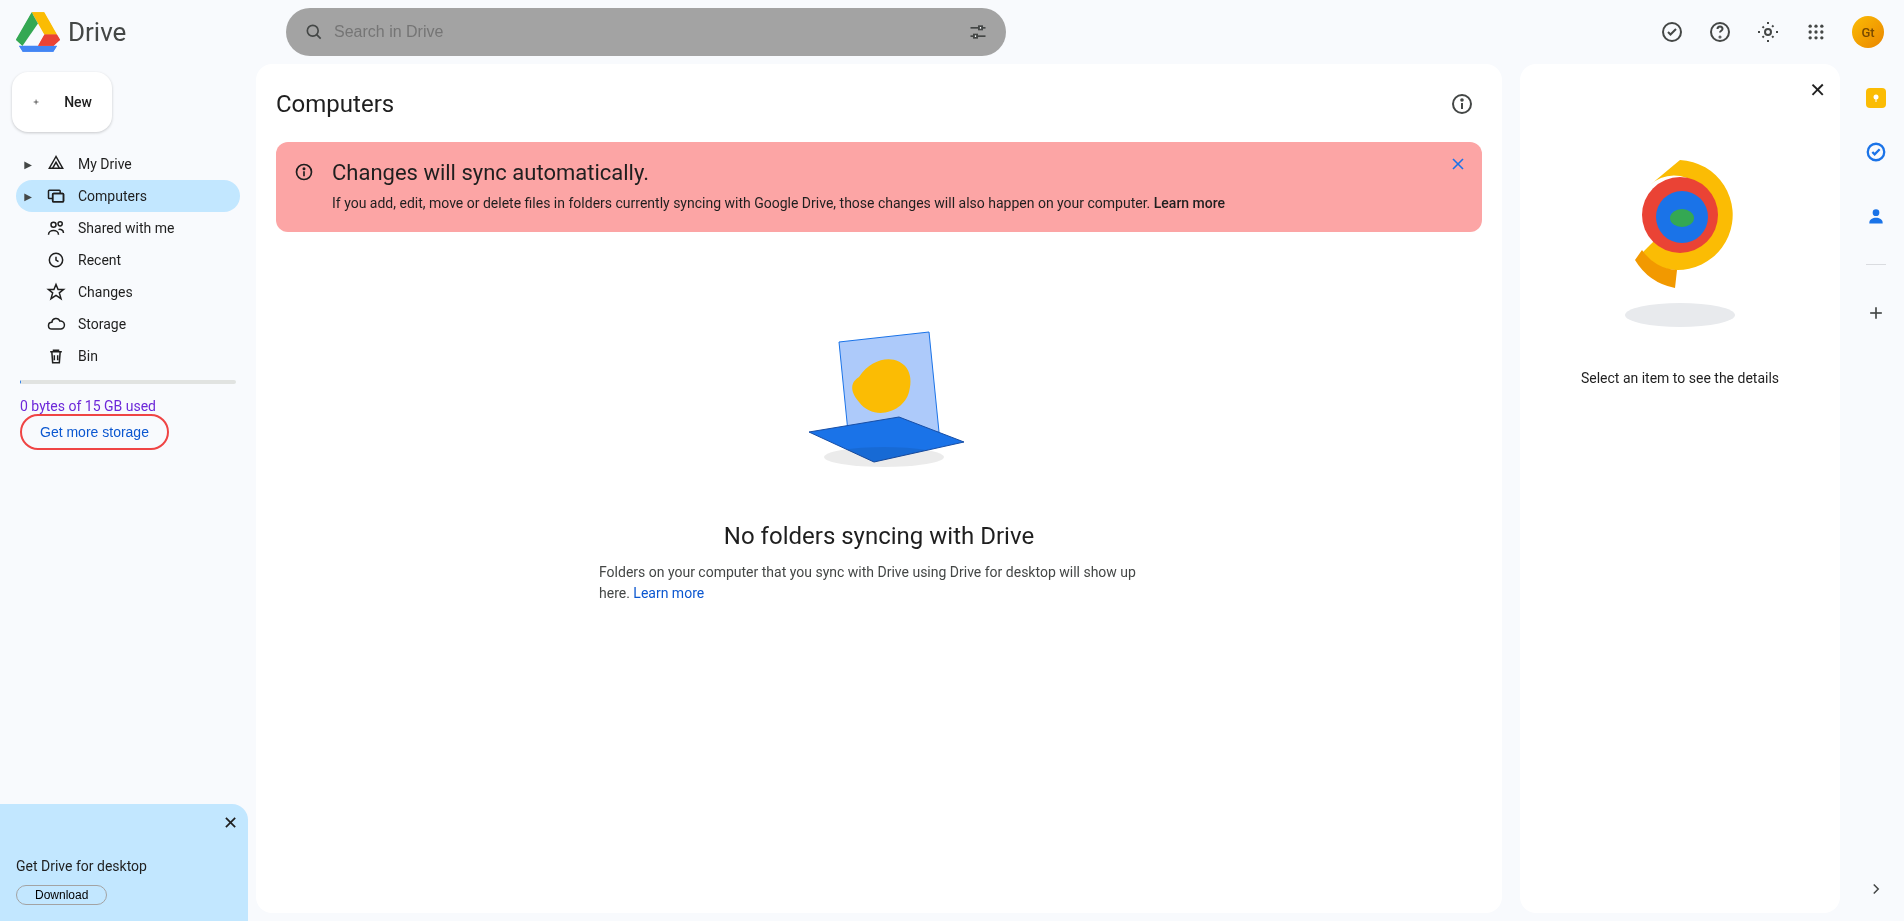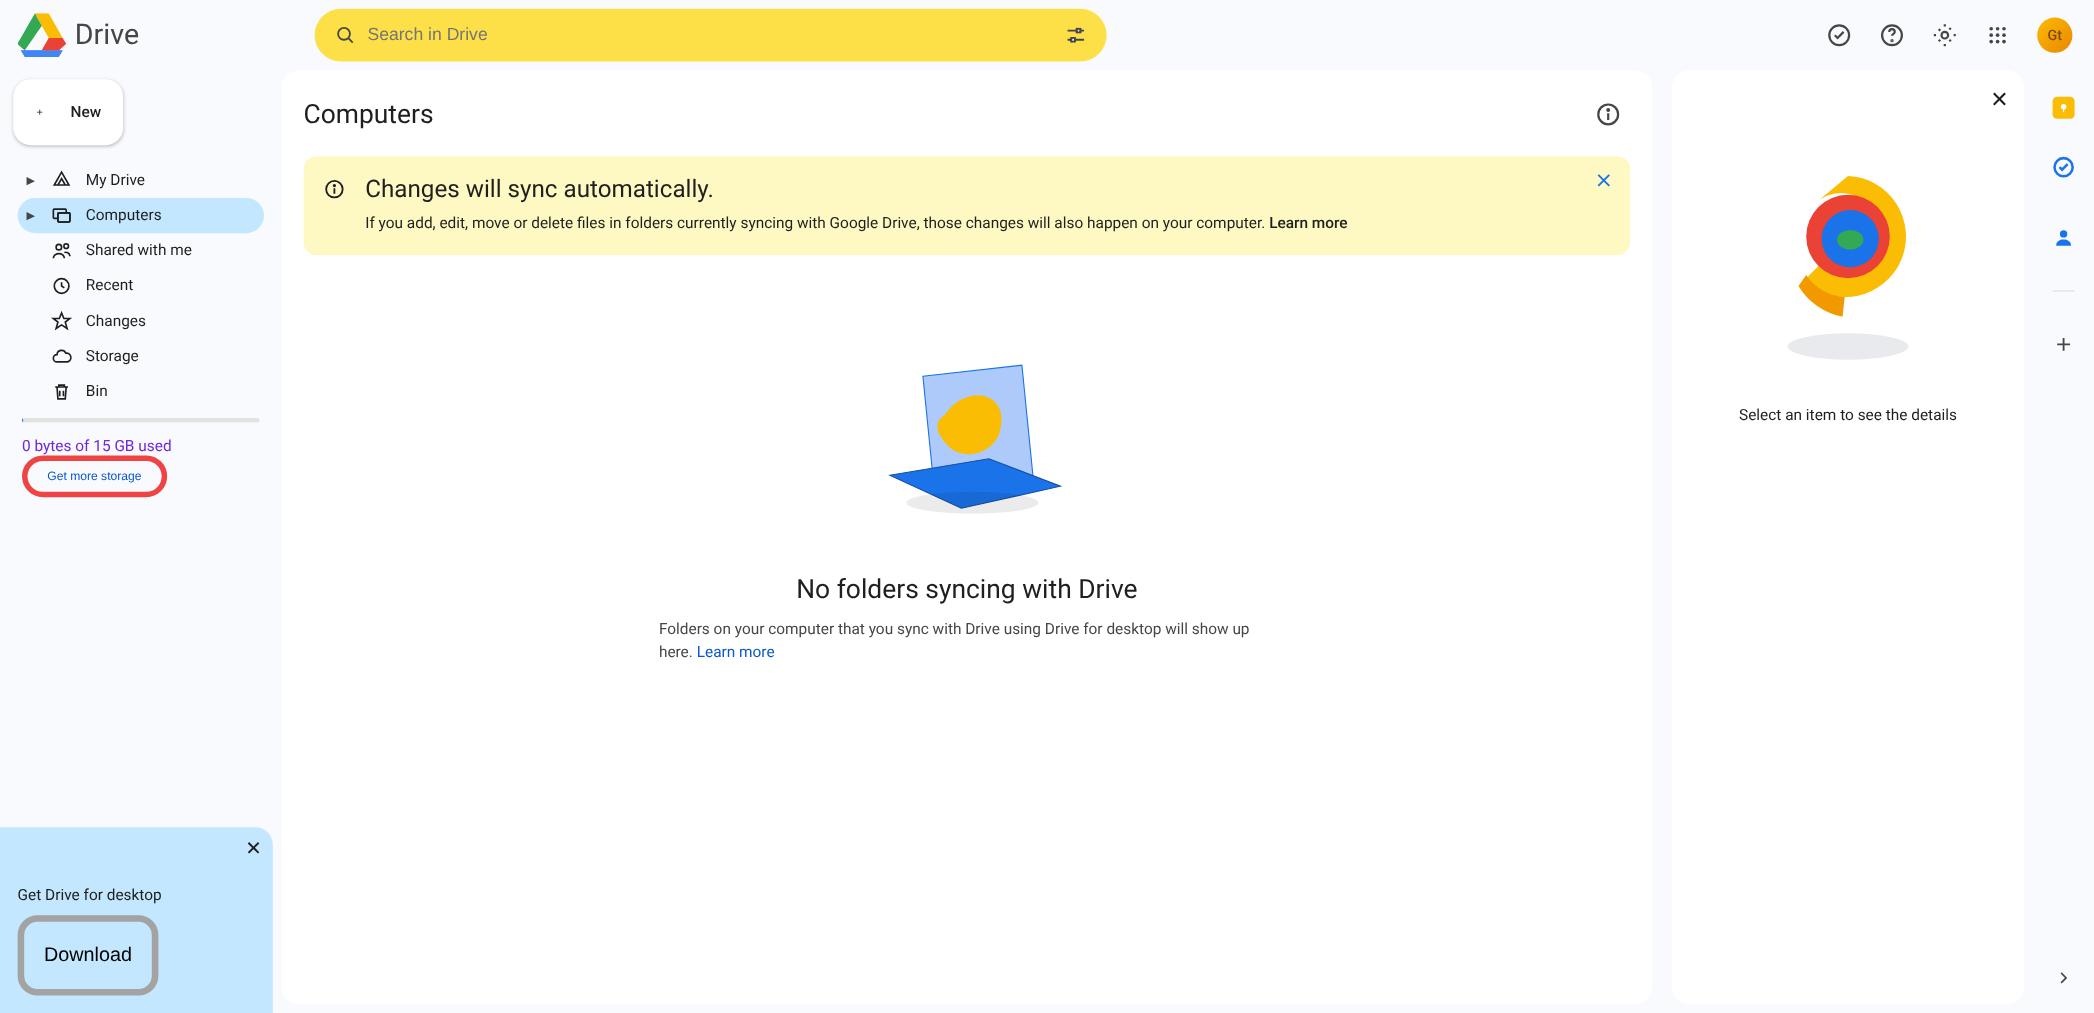--- a/index.html
+++ b/index.html
@@ -10,21 +10,21 @@
   color: #1f1f1f;
   position: relative;
 }
 .header {
   display: flex; align-items: center; height: 64px; padding: 0 16px;
 }
 .logo-wrap { display: flex; align-items: center; gap: 8px; margin-right: 40px; min-width: 230px;}
 .logo-svg { width: 44px; height: 40px; }
 .app-title { font-size: 26px; color: #444746; }
 .search-bar {
-  display: flex; align-items: center; background: #fde047; border-radius: 28px;
+  display: flex; align-items: center; background: #a3a3a3; border-radius: 28px;
   height: 48px; width: 720px; padding: 0 8px;
 }
 .search-icon-btn { width: 40px; height:40px; display:flex; align-items:center; justify-content:center; border-radius:50%; cursor:pointer;}
 .search-input {
   flex: 1; border: none; background: transparent; outline: none;
   font-size: 16px; color: #444746; height: 100%;
 }
 .tune-btn { width:40px; height:40px; display:flex; align-items:center; justify-content:center; border-radius:50%; cursor:pointer;}
 .header-right { margin-left: auto; display:flex; align-items:center; gap: 8px; padding-right: 4px;}
 .icon-btn { width:40px; height:40px; display:flex; align-items:center; justify-content:center; border-radius:50%; cursor:pointer; color:#444746;}
@@ -42,41 +42,41 @@
   padding: 0 12px 0 6px; cursor:pointer; font-size:14px; color:#1f1f1f; position:relative;
 }
 .nav-item.active { background:#c2e7ff; }
 .nav-item .chevron { width:12px; display:flex; justify-content:center; color:#444746; visibility:hidden;}
 .nav-item.has-children .chevron { visibility:visible; font-size:10px;}
 .nav-icon { width:20px; height:20px; display:flex; align-items:center; justify-content:center; color:#1f1f1f;}
 .storage-bar { height:4px; background:#e1e3e1; border-radius:4px; margin: 8px 4px 10px 4px; position:relative; overflow:hidden;}
 .storage-bar::after{content:''; position:absolute; left:0; top:0; bottom:0; width:1px; background:#1a73e8;}
 .storage-text { font-size:14px; color:#6d28d9; margin: 4px 4px 0 4px;}
 .get-storage-btn {
-  border:5px solid #ef4444; border-radius:20px; padding: 8px 18px; font-size:11px;
+  border:2px solid #ef4444; border-radius:20px; padding: 8px 18px; font-size:14px;
   color:#0b57d0; background:transparent; cursor:pointer; width:fit-content; margin-left:4px;
 }
 .desktop-promo {
   position:absolute; bottom:0; left:0; width:248px; background:#c2e7ff; border-top-right-radius:16px;
   padding: 14px 16px 16px 16px;
 }
 .desktop-promo .close { position:absolute; top:8px; right:10px; cursor:pointer; color:#1f1f1f; font-size:18px;}
 .desktop-promo .title { font-size:14px; margin-bottom:10px;margin-top:40px;}
 .download-btn {
-  border:6px solid #a3a3a3; border-radius:18px; padding:20px 18px; font-size:18px;
+  border:1px solid #a3a3a3; border-radius:18px; padding:2px 18px; font-size:12px;
   background:transparent; cursor:pointer;
 }
 .main {
   flex:1; background:#fff; border-radius:16px; margin: 0 0 8px 0; padding: 20px 20px;
   display:flex; flex-direction:column; position:relative; overflow:hidden;
 }
 .main-header { display:flex; align-items:center; justify-content:space-between; margin-bottom:18px;}
 .main-title { font-size:24px; }
 .banner {
-  background:#fef9c3; border-radius:12px; padding:18px 40px 18px 56px; position:relative;
+  background:#fca5a5; border-radius:12px; padding:18px 40px 18px 56px; position:relative;
   margin-bottom: 30px;
 }
 .banner .info-i { position:absolute; left:18px; top:20px; }
 .banner .close-b { position:absolute; right:14px; top:12px; cursor:pointer; color:#444746;}
 .banner-title { font-size:22px; margin-bottom:8px;}
 .banner-text { font-size:14px; color:#1f1f1f; line-height:1.5;}
 .banner-text .learn { font-weight:500; cursor:pointer;}
 .empty-state { flex:1; display:flex; flex-direction:column; align-items:center; justify-content:flex-start; padding-top:60px;}
 .empty-illus { width:200px; height:160px; margin-bottom:40px; position:relative;}
 .empty-title { font-size:24px; margin-bottom:12px;}

